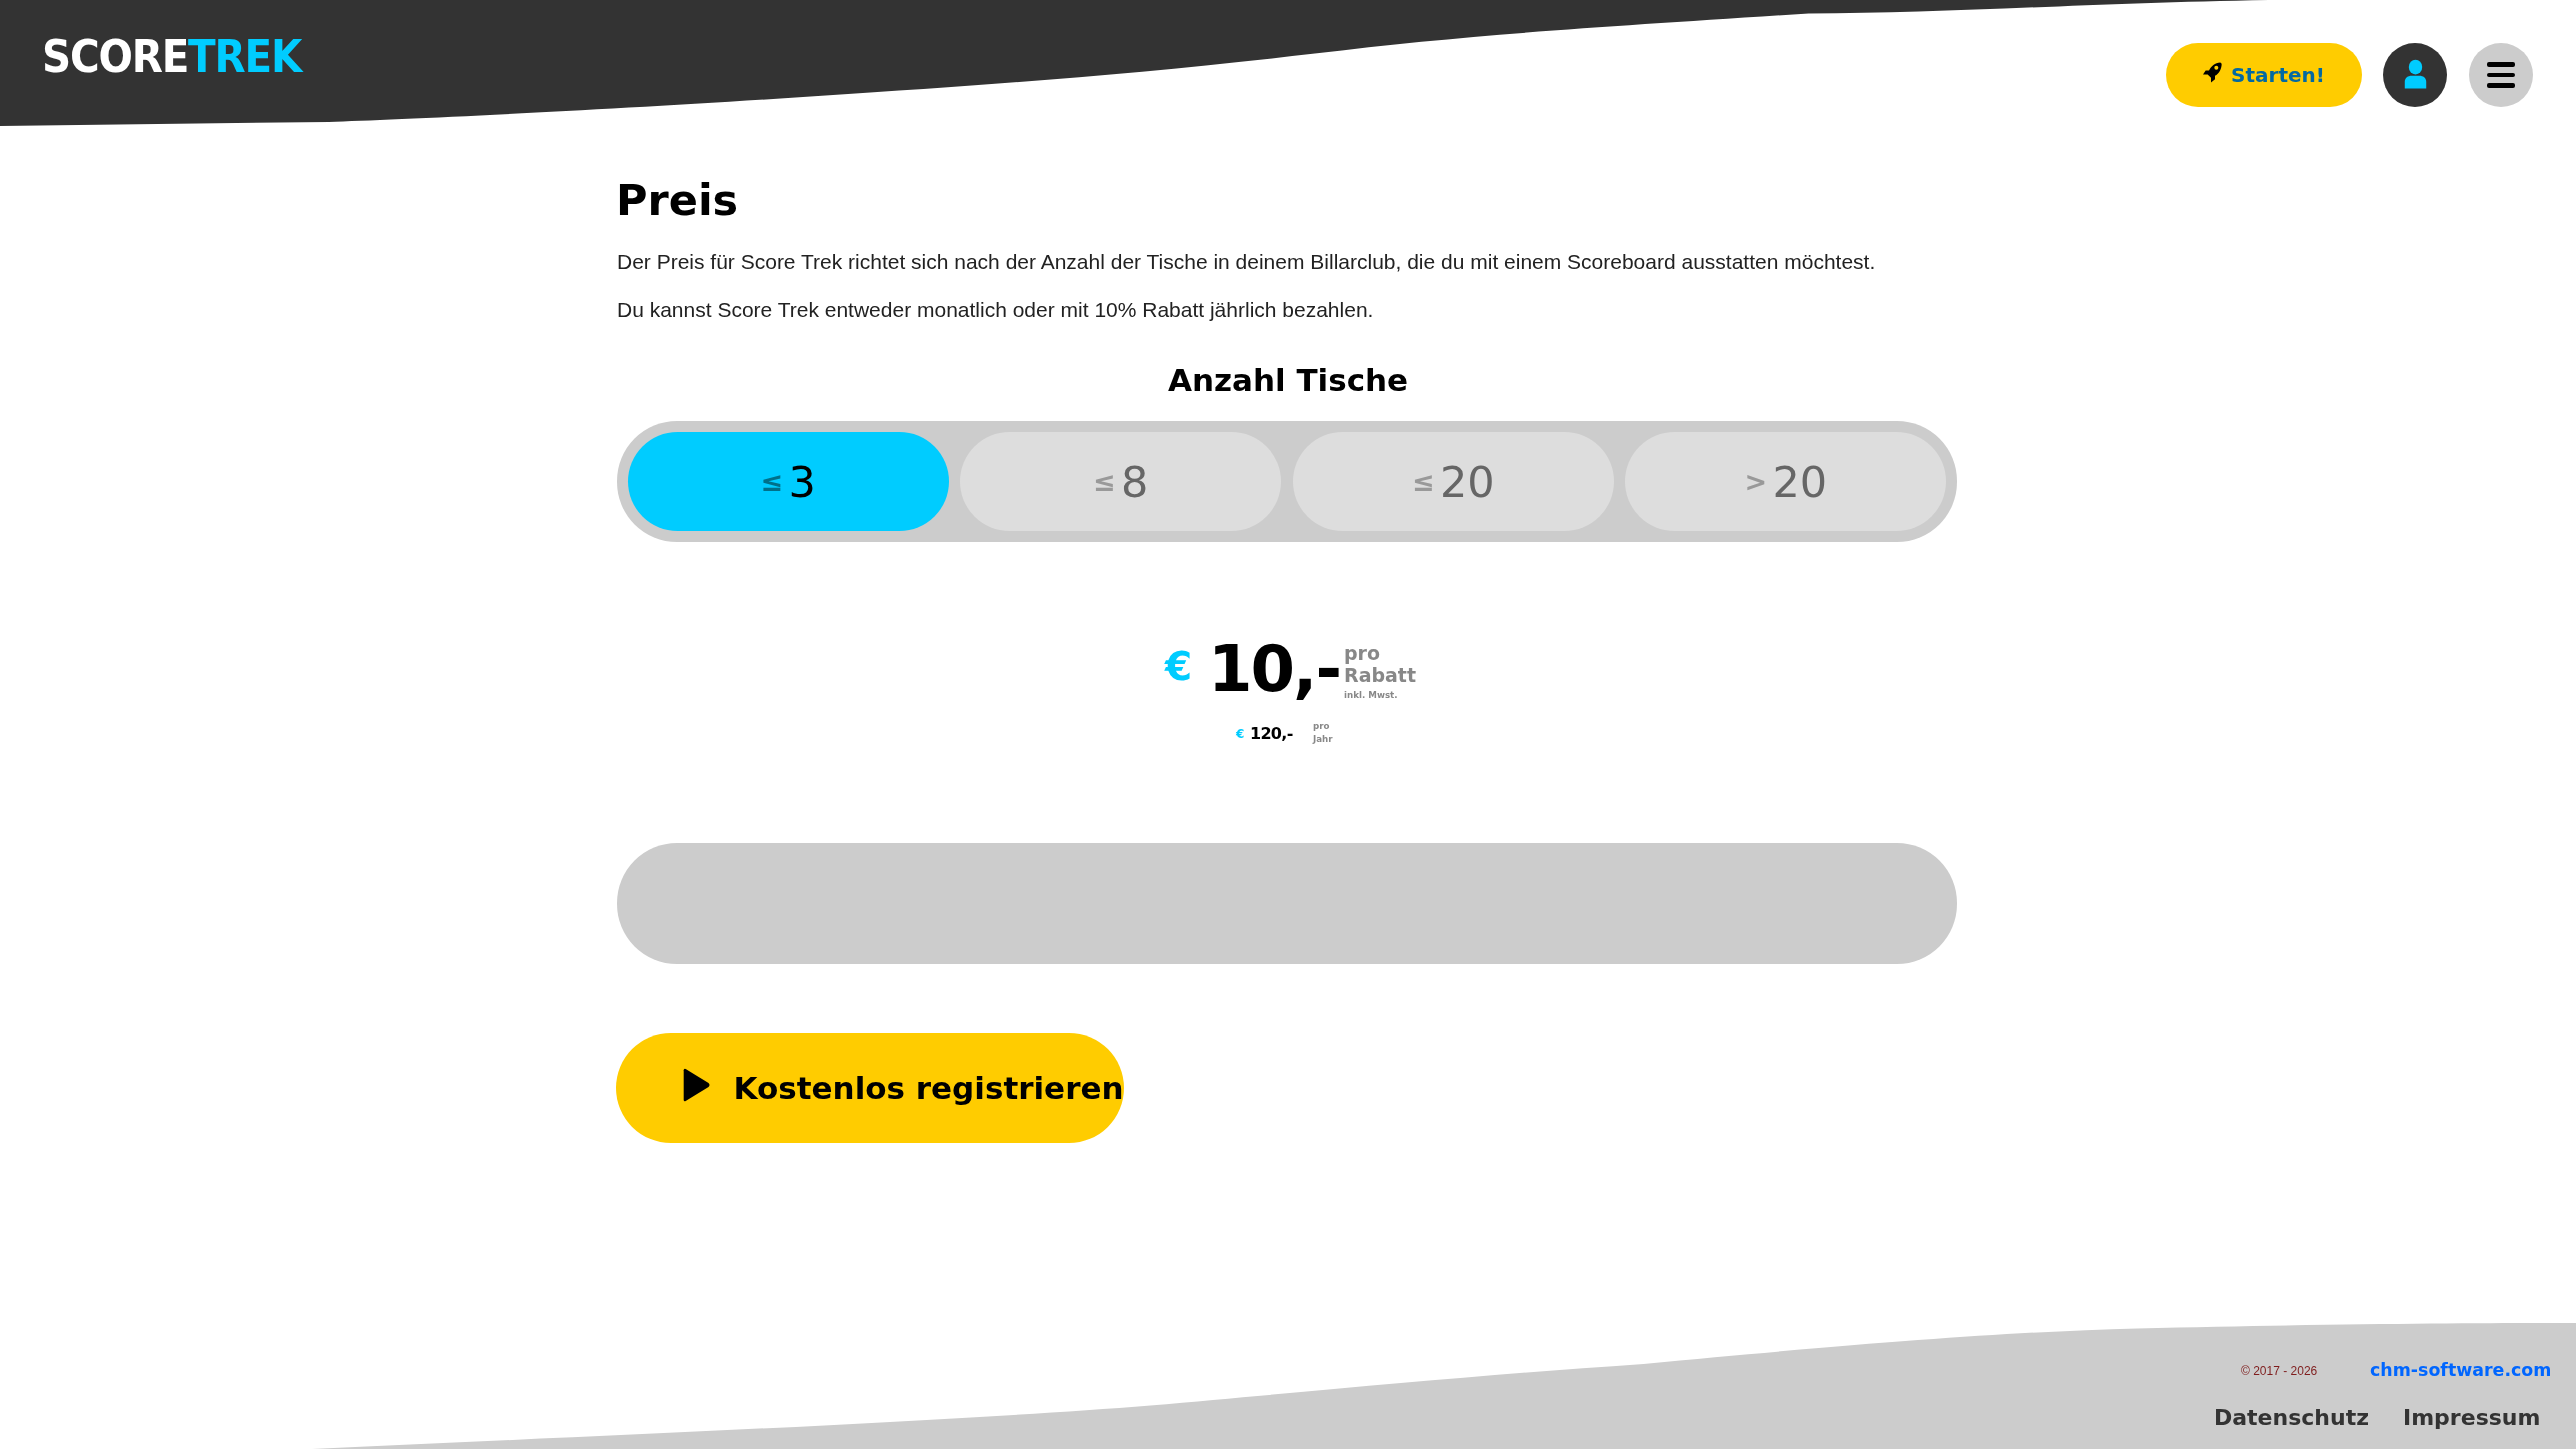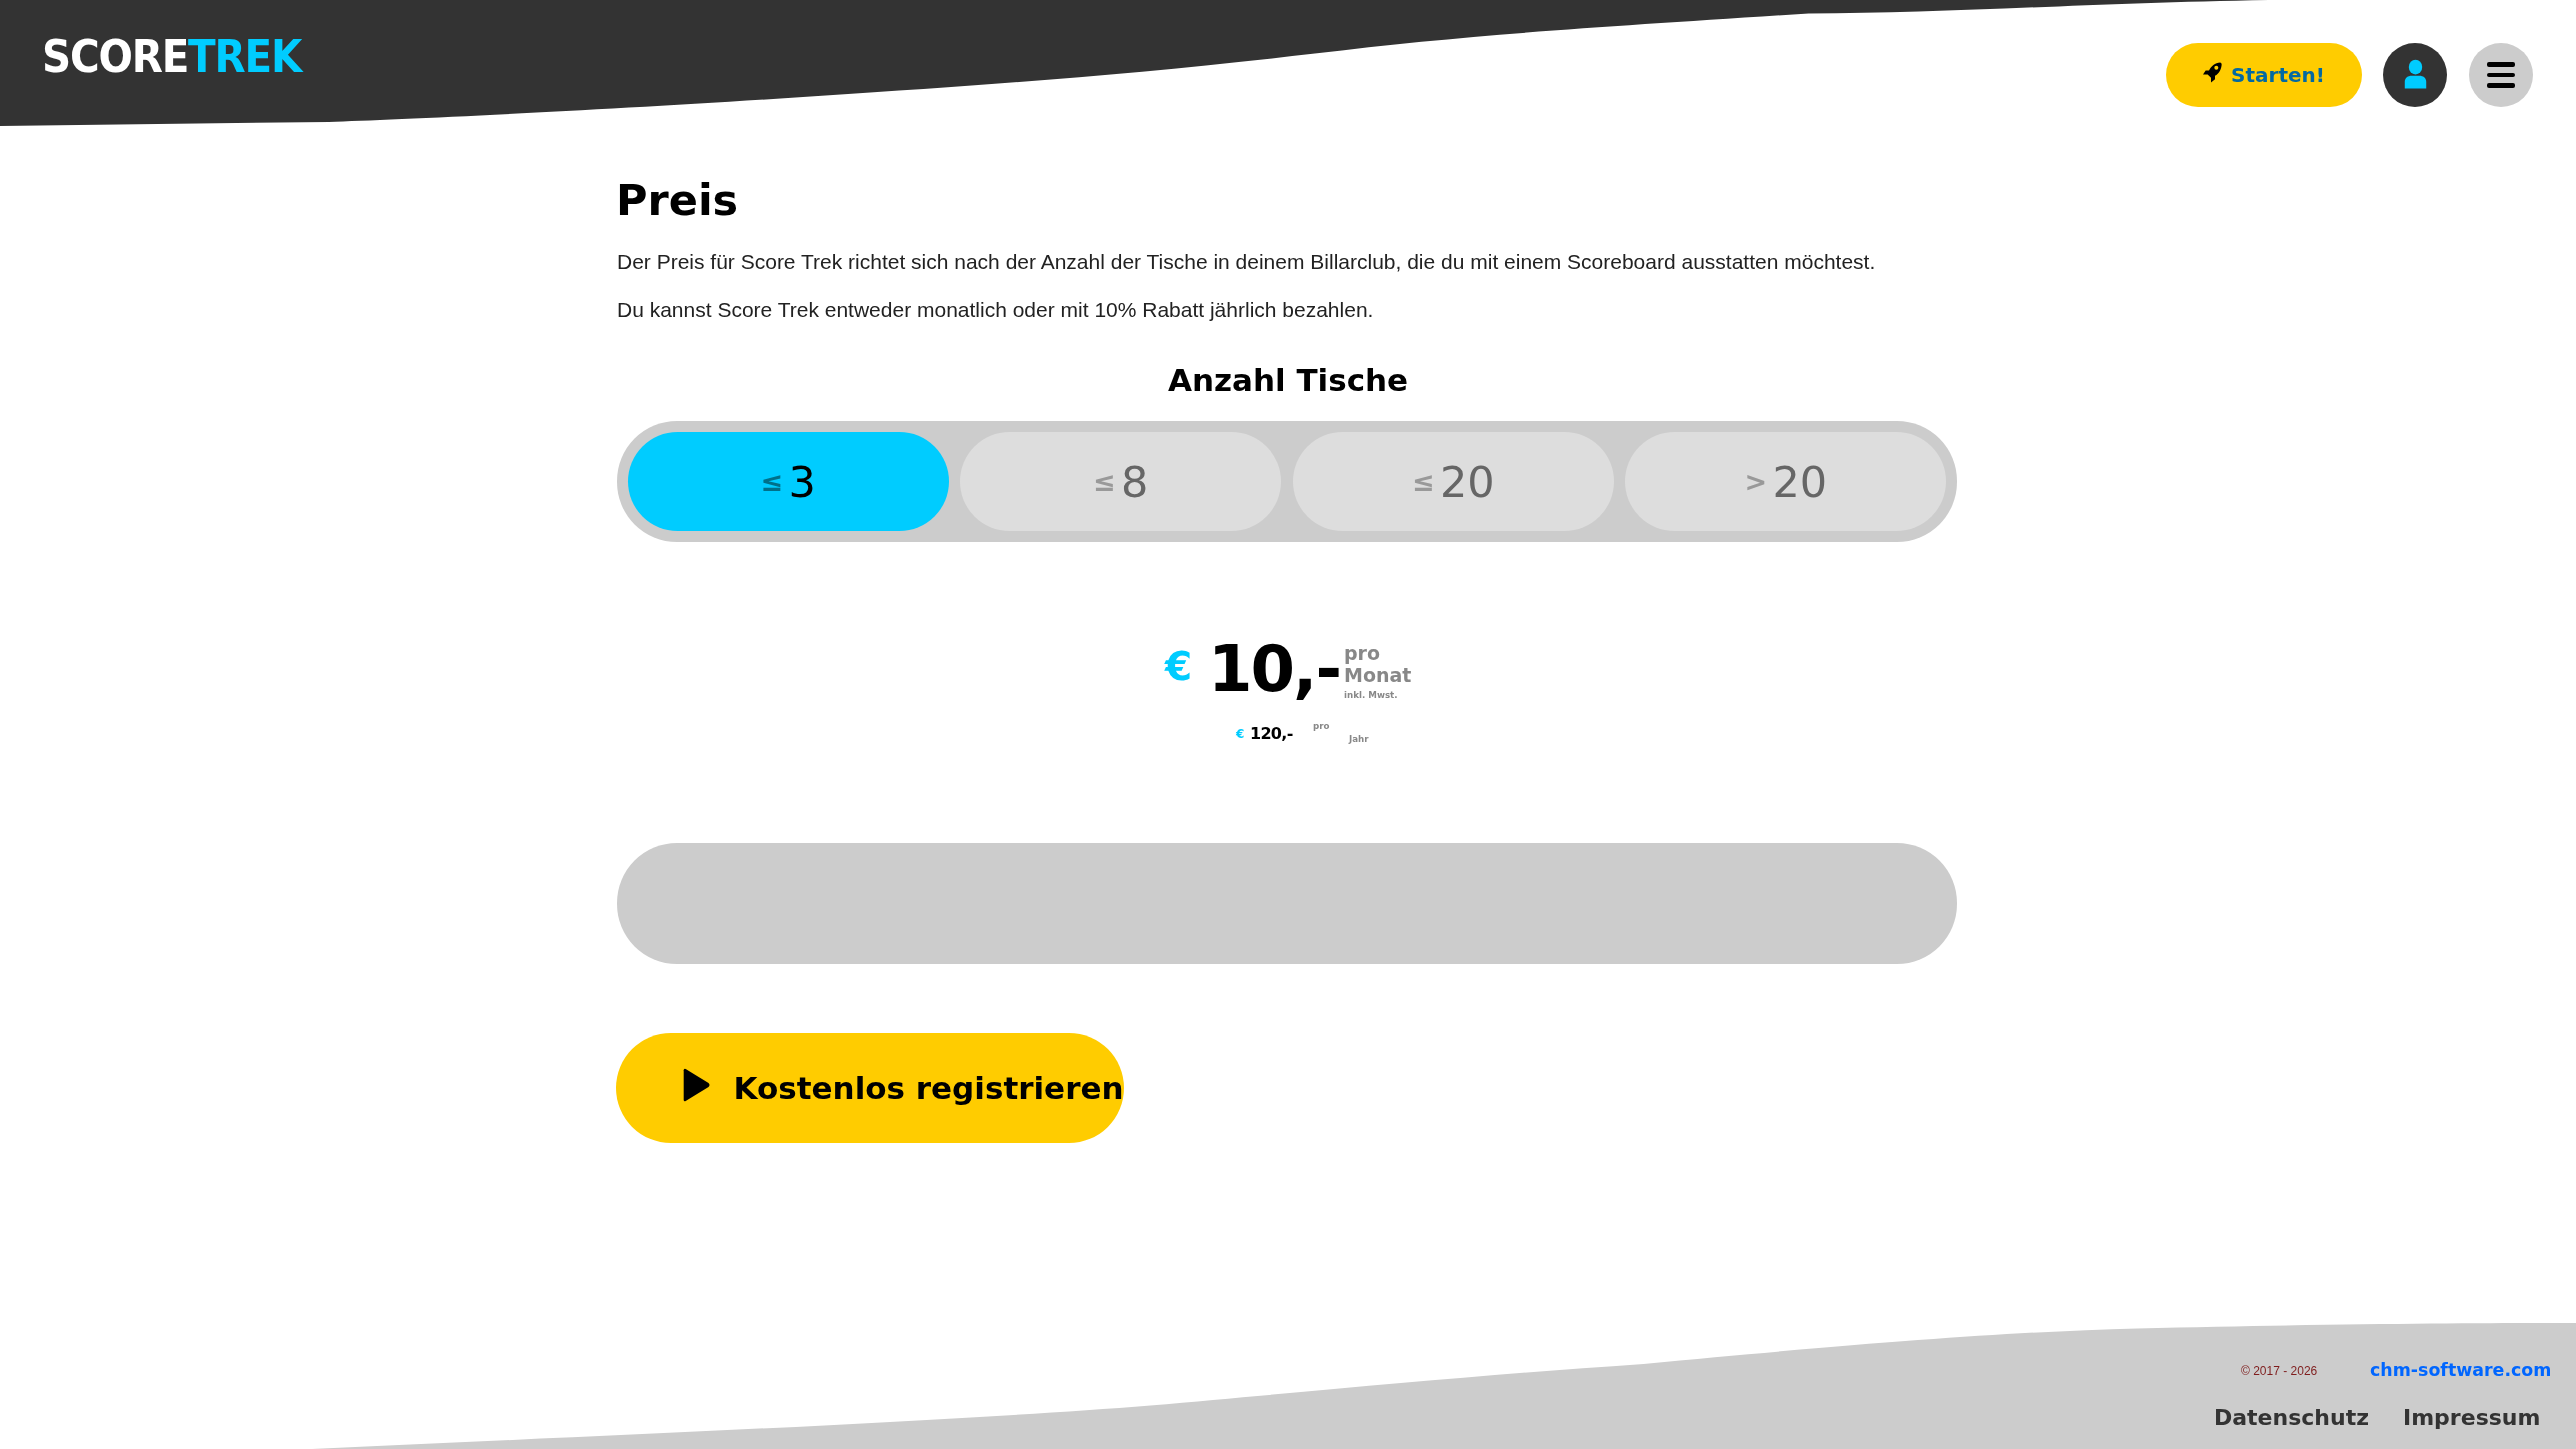--- a/index.html
+++ b/index.html
@@ -53,21 +53,21 @@
 
   
   .euro-big { left:1165px; top:647px; font-family:"DejaVu Sans", sans-serif; font-weight:bold; font-size:39px; color:#00ccff; line-height:40px; }
   .price-big { left:1208px; top:632px; font-family:"DejaVu Sans", sans-serif; font-weight:bold; font-size:64px; line-height:74px; letter-spacing:-2px; }
   .per1 { left:1344px; top:643px; font-family:"DejaVu Sans", sans-serif; font-weight:bold; font-size:19px; color:#888; line-height:20px; }
   .per2 { left:1344px; top:665px; font-family:"DejaVu Sans", sans-serif; font-weight:bold; font-size:19px; color:#888; line-height:20px; }
   .vat { left:1344px; top:691px; font-family:"DejaVu Sans", sans-serif; font-weight:bold; font-size:8.7px; color:#888; line-height:9.4px; }
   .euro-small { left:1236px; top:727px; font-family:"DejaVu Sans", sans-serif; font-weight:bold; font-size:12px; color:#00ccff; line-height:14.8px; }
   .price-small { left:1250px; top:722px; font-family:"DejaVu Sans", sans-serif; font-weight:bold; font-size:16px; line-height:24px; letter-spacing:-0.7px; }
   .per-small1 { left:1313px; top:722px; font-family:"DejaVu Sans", sans-serif; font-weight:bold; font-size:8.7px; color:#888; line-height:9.4px; }
-  .per-small2 { left:1313px; top:735px; font-family:"DejaVu Sans", sans-serif; font-weight:bold; font-size:8.7px; color:#888; line-height:9.4px;margin-left:36px; }
+  .per-small2 { left:1313px; top:735px; font-family:"DejaVu Sans", sans-serif; font-weight:bold; font-size:8.7px; color:#888; line-height:9.4px; }
 
   .cta {
     left:616px; top:1033px; width:508px; height:110px; border-radius:55px; background:#ffcc00;
     display:flex; align-items:center; box-sizing:border-box; padding-left:65px; gap:23px;
     font-family:"DejaVu Sans", sans-serif; font-weight:bold; font-size:31px; color:#000;
   }
 
   
   .footer-wave { position:absolute; left:0; top:1315px; width:2576px; height:134px; }
   .copy { left:2241px; top:1362px; font-size:12px; color:#7f1d1d; line-height:19px; font-family:"Liberation Sans", sans-serif; }
@@ -133,21 +133,21 @@
   </div>
   <div class="seg">
     <span class="sym">&gt;</span>
     <span class="num">20</span>
   </div>
 </div>
 
 <div class="abs euro-big">€</div>
 <div class="abs price-big">10,-</div>
 <div class="abs per1">pro</div>
-<div class="abs per2">Monat</div>
+<div class="abs per2">Rabatt</div>
 <div class="abs vat">inkl. Mwst.</div>
 
 <div class="abs euro-small">€</div>
 <div class="abs price-small">120,-</div>
 <div class="abs per-small1">pro</div>
 <div class="abs per-small2">Jahr</div>
 
 <div class="abs pill pill-period">
 </div>
 

